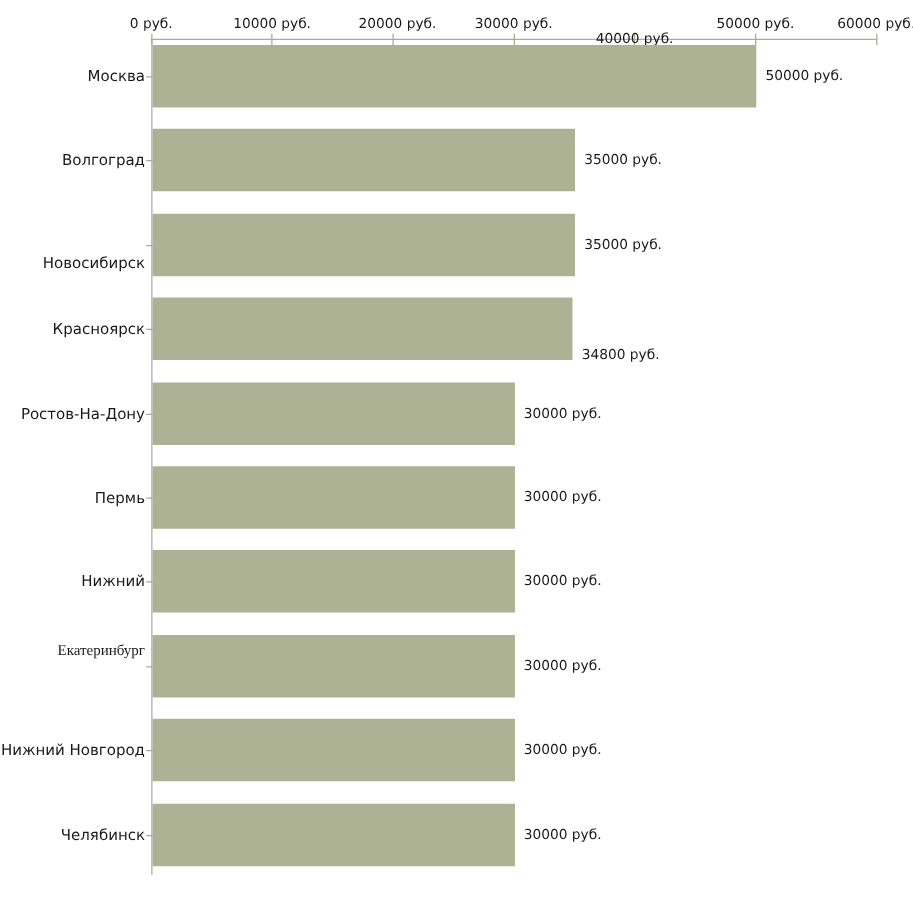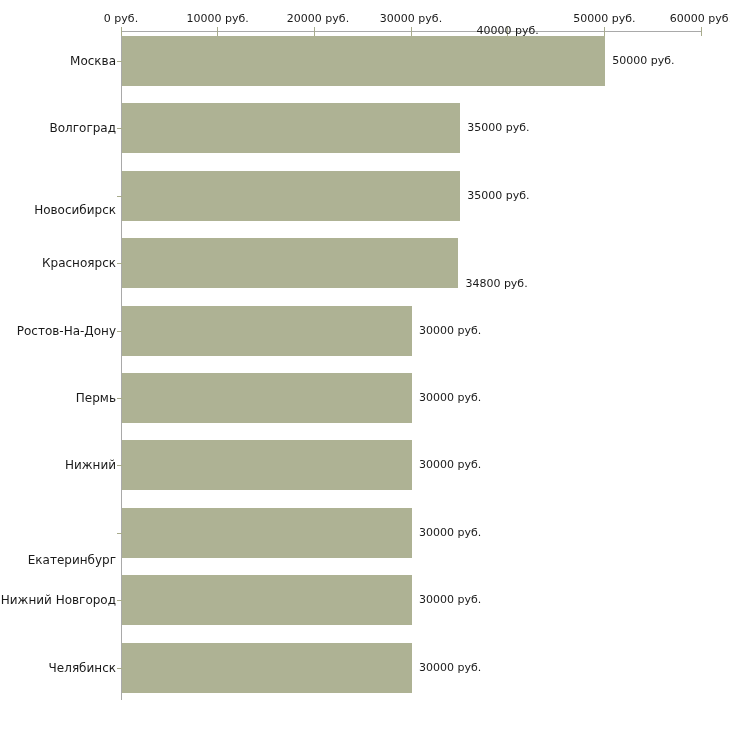--- a/index.html
+++ b/index.html
@@ -153,21 +153,21 @@
         <div class="bar" title="Пермь: 30000 руб." style="top: 373px; width: 290px; background: rgb(174, 178, 148);"></div>
         <div class="bar-value" style="left: 419px; top: 392px;">30000 руб.</div>
       </div>
       <div class="bar-row">
         <div class="cat-label" style="top: 459.4px;">Нижний</div>
         <div class="cat-tick" style="top: 465px;"></div>
         <div class="bar" title="Самара: 30000 руб." style="top: 440.4px; width: 290px; background: rgb(174, 178, 148);"></div>
         <div class="bar-value" style="left: 419px; top: 459.4px;">30000 руб.</div>
       </div>
       <div class="bar-row">
-        <div class="cat-label" style="top: 554px;">Екатеринбург</div>
+        <div class="cat-label" style="top: 514px; font-family: Liberation Serif, serif;">Екатеринбург</div>
         <div class="cat-tick" style="top: 533px;"></div>
         <div class="bar" title="Екатеринбург: 30000 руб." style="top: 507.8px; width: 290px; background: rgb(174, 178, 148);"></div>
         <div class="bar-value" style="left: 419px; top: 526.8px;">30000 руб.</div>
       </div>
       <div class="bar-row">
         <div class="cat-label" style="top: 594.2px;">Нижний Новгород</div>
         <div class="cat-tick" style="top: 600px;"></div>
         <div class="bar" title="Нижний Новгород: 30000 руб." style="top: 575.2px; width: 290px; background: rgb(174, 178, 148);"></div>
         <div class="bar-value" style="left: 419px; top: 594.2px;">30000 руб.</div>
       </div>

